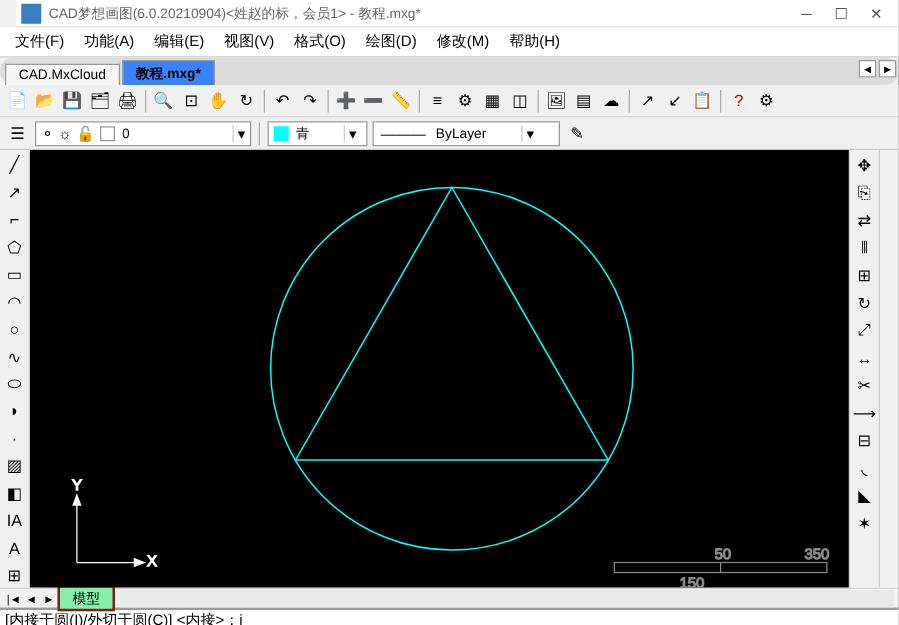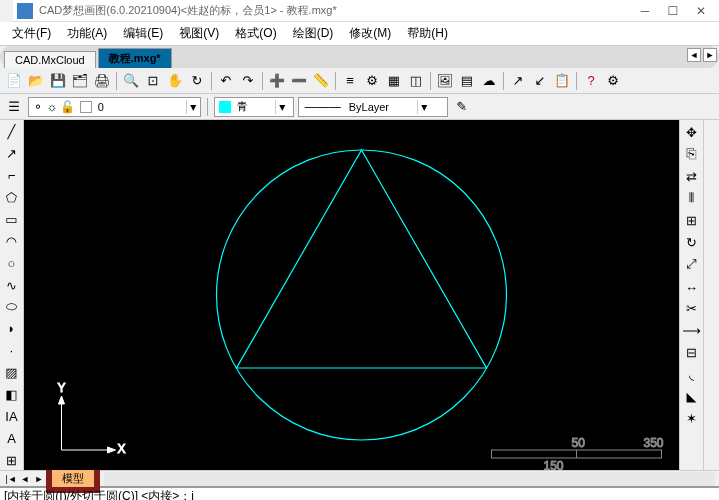--- a/index.html
+++ b/index.html
@@ -5,41 +5,41 @@
 *{margin:0;padding:0;box-sizing:border-box;font-family:"Microsoft YaHei",SimSun,Arial,sans-serif;font-size:12px;}
 body{background:#f0f0f0;width:719px;height:500px;overflow:hidden;}
 .title-bar{height:22px;background:#fff;display:flex;align-items:center;padding:0 4px;border-bottom:1px solid #ddd;margin-left:13px;}
 .title-bar .icon{width:16px;height:16px;background:#3a7fc4;margin-right:6px;}
 .title-bar .title{flex:1;color:#666;font-size:11px;}
 .title-bar .win-btn{width:28px;height:18px;display:flex;align-items:center;justify-content:center;color:#555;cursor:pointer;}
 .menu-bar{height:24px;background:#fff;display:flex;align-items:center;padding:0 4px;border-bottom:1px solid #ccc;}
 .menu-bar .item{padding:2px 8px;cursor:pointer;}
 .tab-bar{height:22px;background:#dcdcdc;display:flex;align-items:flex-end;padding-left:4px;position:relative;border-radius:11px;}
 .tab{background:#f5f5f5;border:1px solid #999;border-bottom:none;padding:2px 10px;margin-right:2px;font-size:11px;cursor:pointer;}
-.tab.active{background:#0369a1;font-weight:bold;}
+.tab.active{background:#3b82f6;font-weight:bold;}
 .tab-arrows{position:absolute;right:2px;top:2px;display:flex;gap:2px;}
 .tab-arrows span{width:14px;height:14px;border:1px solid #999;background:#fff;font-size:9px;display:flex;align-items:center;justify-content:center;cursor:pointer;}
 .toolbar{height:26px;background:#f0f0f0;display:flex;align-items:center;padding:0 4px;gap:2px;border-bottom:1px solid #ccc;}
 .tbtn{width:20px;height:20px;border:1px solid transparent;display:flex;align-items:center;justify-content:center;cursor:pointer;font-size:13px;}
 .sep{width:1px;height:18px;background:#aaa;margin:0 2px;}
 .layer-bar{height:26px;background:#f0f0f0;display:flex;align-items:center;padding:0 4px;gap:4px;border-bottom:1px solid #ccc;}
 .layer-combo{display:flex;align-items:center;background:#fff;border:1px solid #999;height:20px;}
 .layer-combo .swatch{width:12px;height:12px;margin:0 4px;}
 .layer-combo input{border:none;outline:none;font-size:11px;width:90px;padding:0 2px;}
 .layer-combo .dd{width:14px;text-align:center;border-left:1px solid #ccc;cursor:pointer;}
 .main{display:flex;height:350px;}
 .left-tools{width:24px;background:#f0f0f0;border-right:1px solid #ccc;display:flex;flex-direction:column;align-items:center;padding-top:2px;gap:2px;}
 .left-tools .tbtn{width:20px;height:20px;}
 .canvas-wrap{flex:1;position:relative;background:#000;}
 .canvas-wrap svg{position:absolute;top:0;left:0;width:100%;height:100%;}
 .right-tools{width:24px;background:#f0f0f0;border-left:1px solid #ccc;display:flex;flex-direction:column;align-items:center;padding-top:2px;gap:2px;}
 .scrollbar-v{width:16px;background:#f0f0f0;border-left:1px solid #ccc;}
 .scrollbar-h{height:16px;background:#f0f0f0;border-top:1px solid #ccc;display:flex;align-items:center;}
 .model-tabs{display:flex;align-items:center;padding-left:4px;}
-.model-tab{background:#fdba74;border:6px solid #7f1d1d;padding:1px 10px;font-size:11px;cursor:pointer;}
+.model-tab{background:#86efac;border:2px solid #7f1d1d;padding:1px 10px;font-size:11px;cursor:pointer;}
 .mt-arrow{width:14px;height:14px;display:flex;align-items:center;justify-content:center;font-size:9px;cursor:pointer;}
 .cmd-area{background:#fff;border-top:2px solid #999;border-bottom:1px solid #999;height:30px;padding:2px 4px;font-family:SimSun,monospace;font-size:11px;line-height:13px;color:#000;}
 </style>
 </head>
 <body>
 
 <div class="title-bar">
   <div class="icon"></div>
   <div class="title">CAD梦想画图(6.0.20210904)&lt;姓赵的标，会员1&gt; - 教程.mxg*</div>
   <div class="win-btn">─</div>

